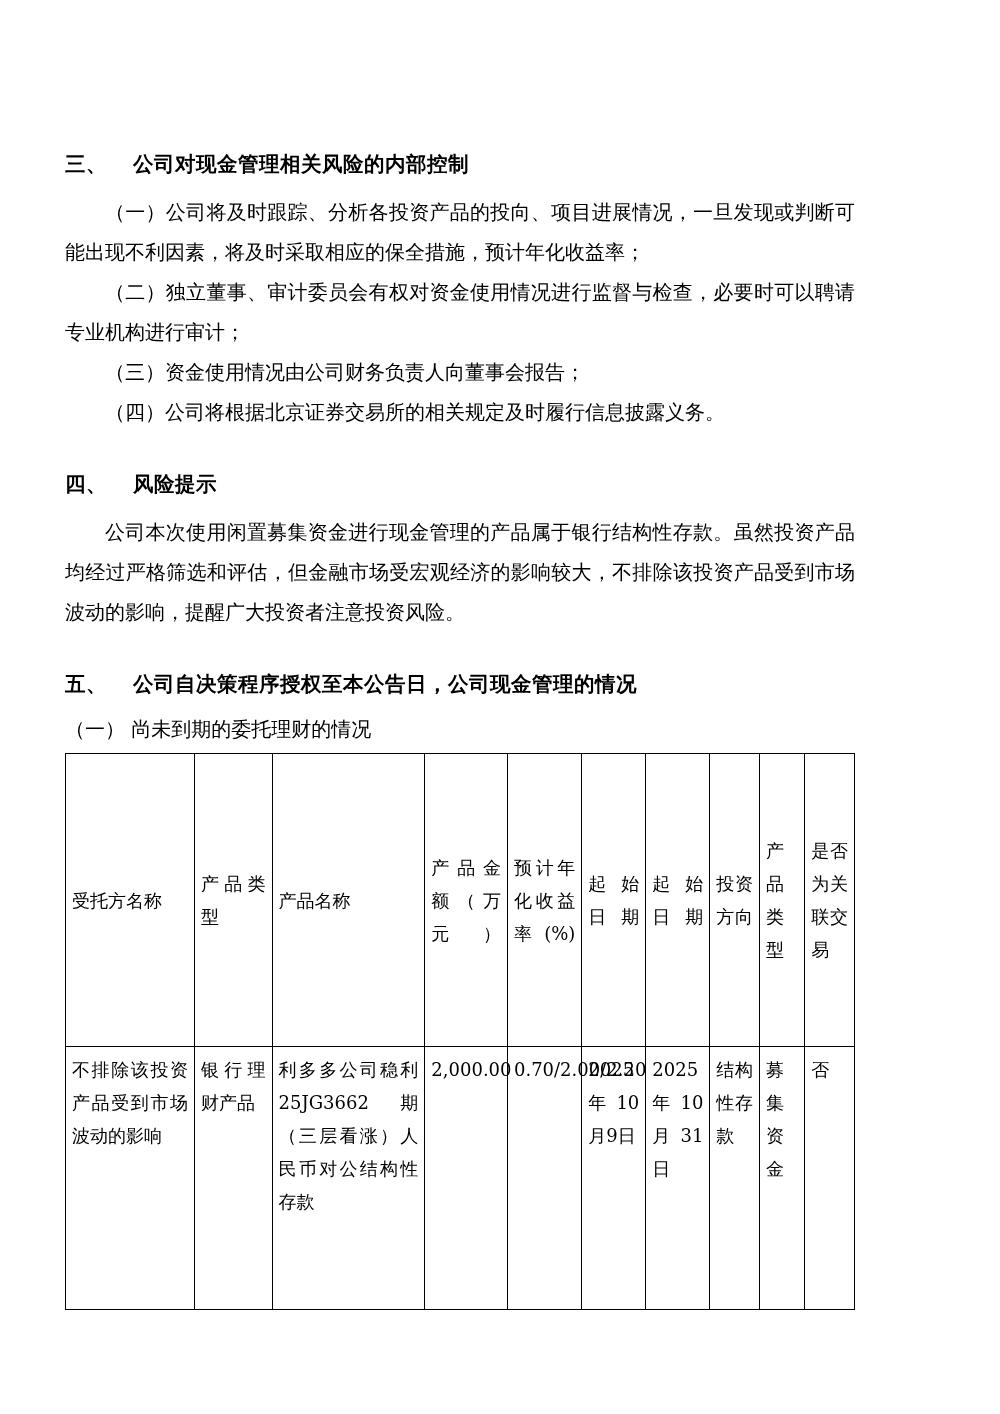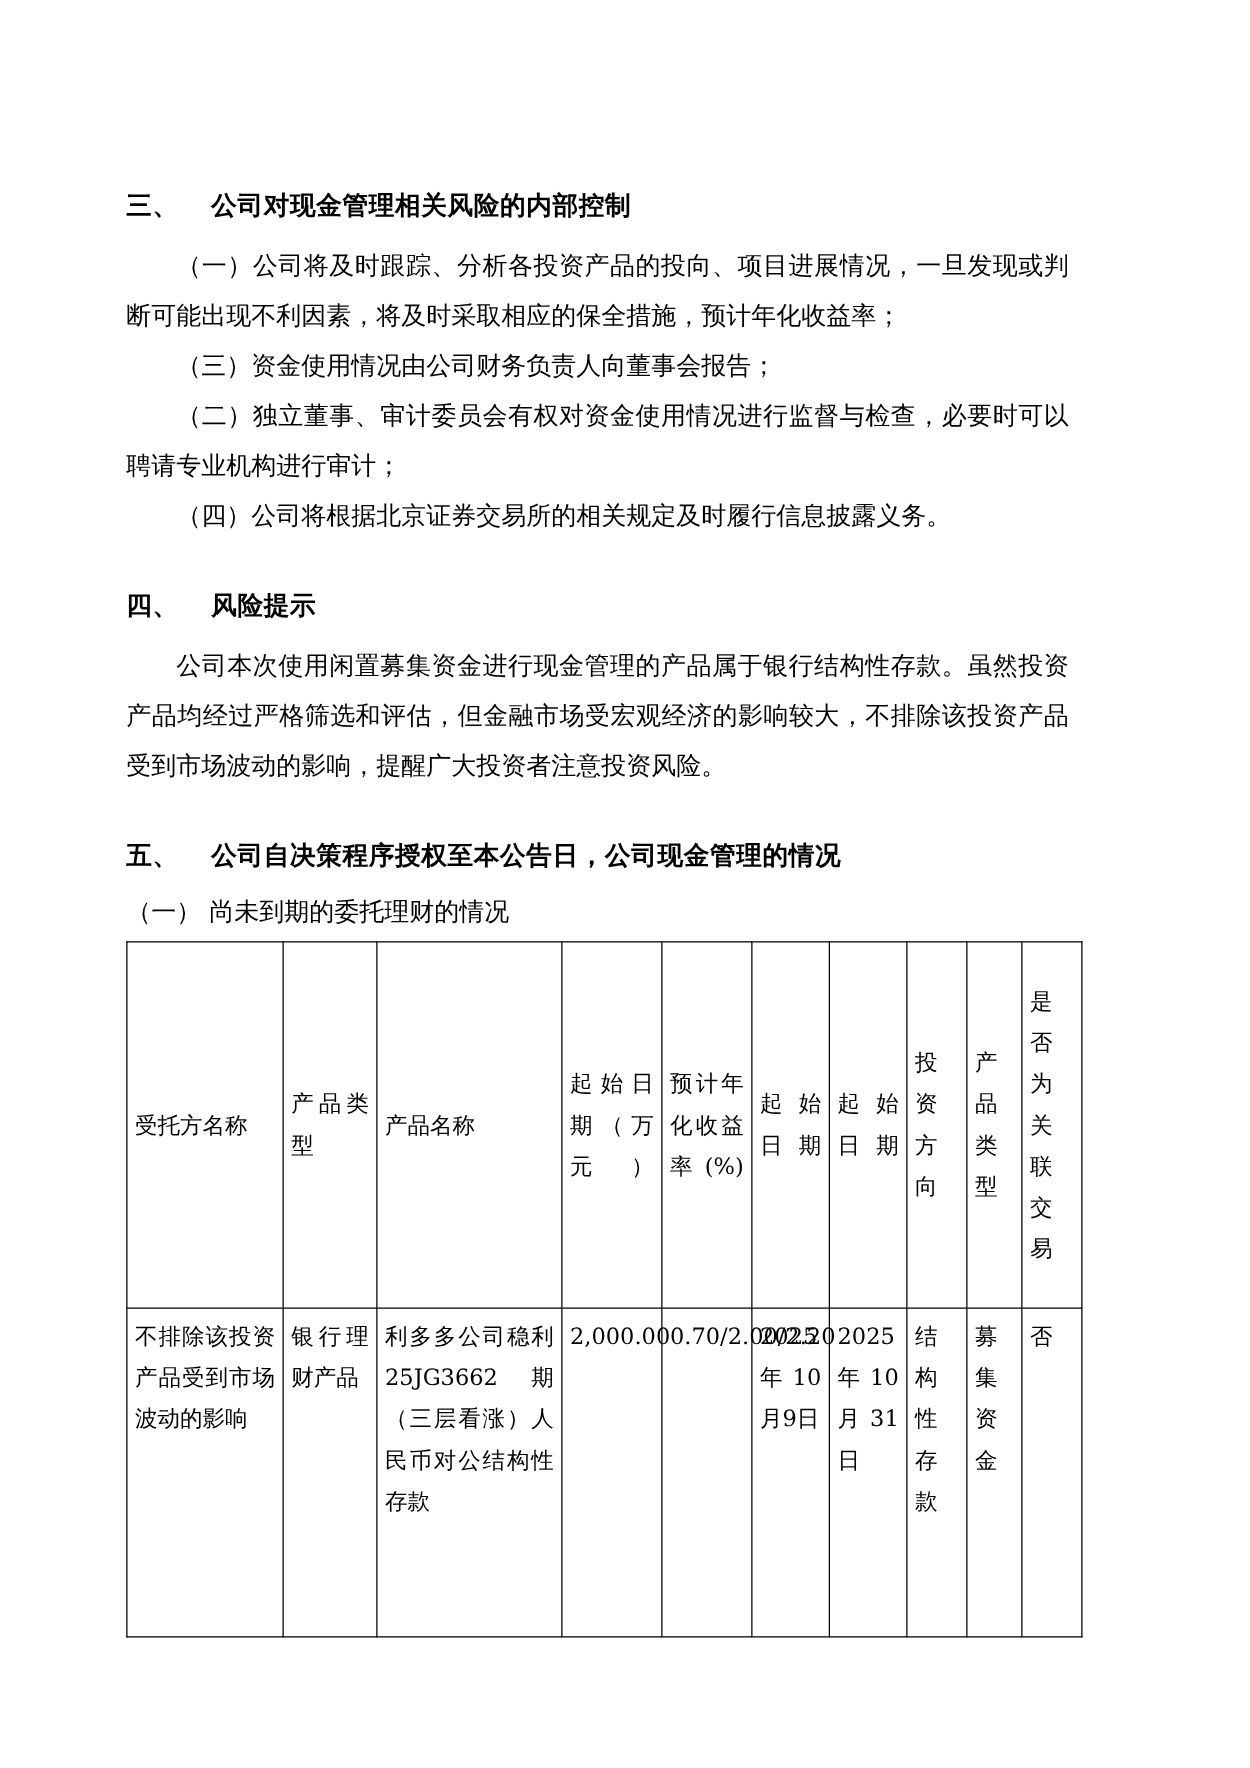--- a/index.html
+++ b/index.html
@@ -12,21 +12,21 @@
     height: 1414px;
     font-family: "DejaVu Serif", "Liberation Serif", serif;
     color: #000000;
     position: relative;
     overflow: hidden;
   }
   .page {
     width: 1000px;
     height: 1414px;
     box-sizing: border-box;
-    padding: 150px 145px 0 101px;
+    padding: 150px 145px 0 65px;
     position: relative;
   }
   .section-heading {
     font-size: 20.5px;
     font-weight: bold;
     margin: 0 0 14px 0;
     letter-spacing: 0.5px;
   }
   .section-heading .num {
     display: inline-block;
@@ -83,22 +83,22 @@
 </style>
 </head>
 <body>
 
 <div class="page">
 
   <div class="section-heading">
     <span class="num">三、</span><span>公司对现金管理相关风险的内部控制</span>
   </div>
   <p class="para">（一）公司将及时跟踪、分析各投资产品的投向、项目进展情况，一旦发现或判断可能出现不利因素，将及时采取相应的保全措施，预计年化收益率；</p>
+  <p class="para">（二）独立董事、审计委员会有权对资金使用情况进行监督与检查，必要时可以聘请专业机构进行审计；</p>
   <p class="para">（三）资金使用情况由公司财务负责人向董事会报告；</p>
-  <p class="para">（二）独立董事、审计委员会有权对资金使用情况进行监督与检查，必要时可以聘请专业机构进行审计；</p>
   <p class="para">（四）公司将根据北京证券交易所的相关规定及时履行信息披露义务。</p>
 
   <div class="spacer-lg"></div>
 
   <div class="section-heading">
     <span class="num">四、</span><span>风险提示</span>
   </div>
   <p class="para">公司本次使用闲置募集资金进行现金管理的产品属于银行结构性存款。虽然投资产品均经过严格筛选和评估，但金融市场受宏观经济的影响较大，不排除该投资产品受到市场波动的影响，提醒广大投资者注意投资风险。</p>
 
   <div class="spacer-lg"></div>
@@ -126,21 +126,21 @@
         <td>
             <div>受托方名称</div>
           </td>
         <td>
             <div class="hdr-justify">产品类型</div>
           </td>
         <td>
             <div>产品名称</div>
           </td>
         <td>
-            <div class="hdr-justify">起始日期（万元）</div>
+            <div class="hdr-justify">产品金额（万元）</div>
           </td>
         <td>
             <div class="hdr-justify">预计年化收益率(%)</div>
           </td>
         <td>
             <div class="hdr-justify">起始日期</div>
           </td>
         <td>
             <div class="hdr-justify">起始日期</div>
           </td>

